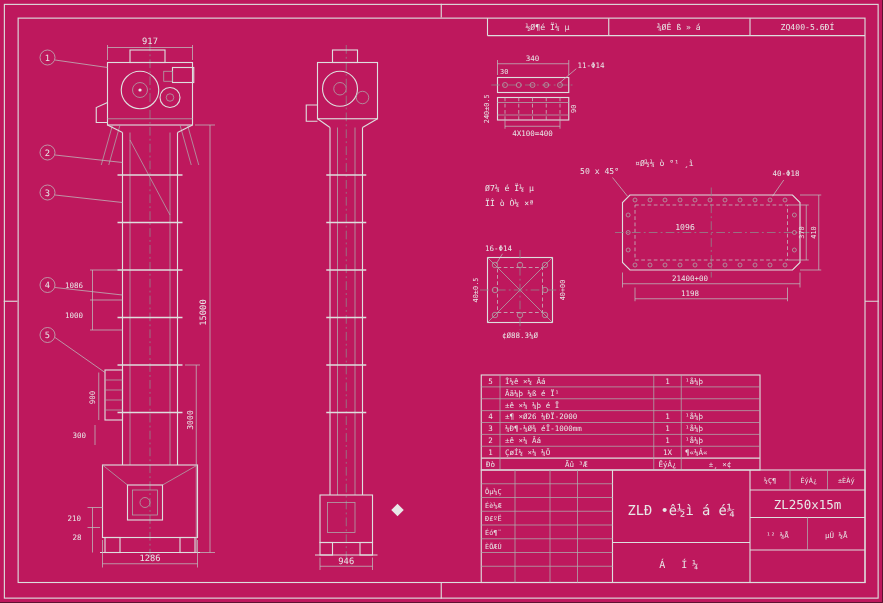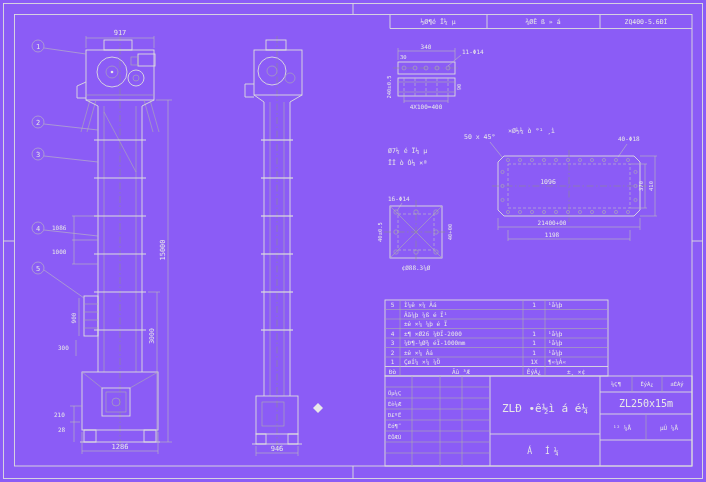--- a/index.html
+++ b/index.html
@@ -1,16 +1,16 @@
 <!DOCTYPE html>
 <html><head>
 <meta charset="utf-8">
 <style>
   html,body{margin:0;padding:0;background:#101010;}
-  .stage{position:relative;width:706px;height:482px;background:#8b5cf6;overflow:hidden;}
+  .stage{position:relative;width:706px;height:482px;background:#be185d;overflow:hidden;}
   svg{position:absolute;left:0;top:0;}
   text{fill:#e8e8e8;font-family:"DejaVu Sans Mono","Liberation Mono",monospace;}
   .t5{font-size:5.5px}
   .t6{font-size:6px}
   .t65{font-size:6.5px}
   .t7{font-size:7px}
   .t8{font-size:8px}
   .t10{font-size:10px}
   .t11{font-size:11px}
   .mid{text-anchor:middle}

